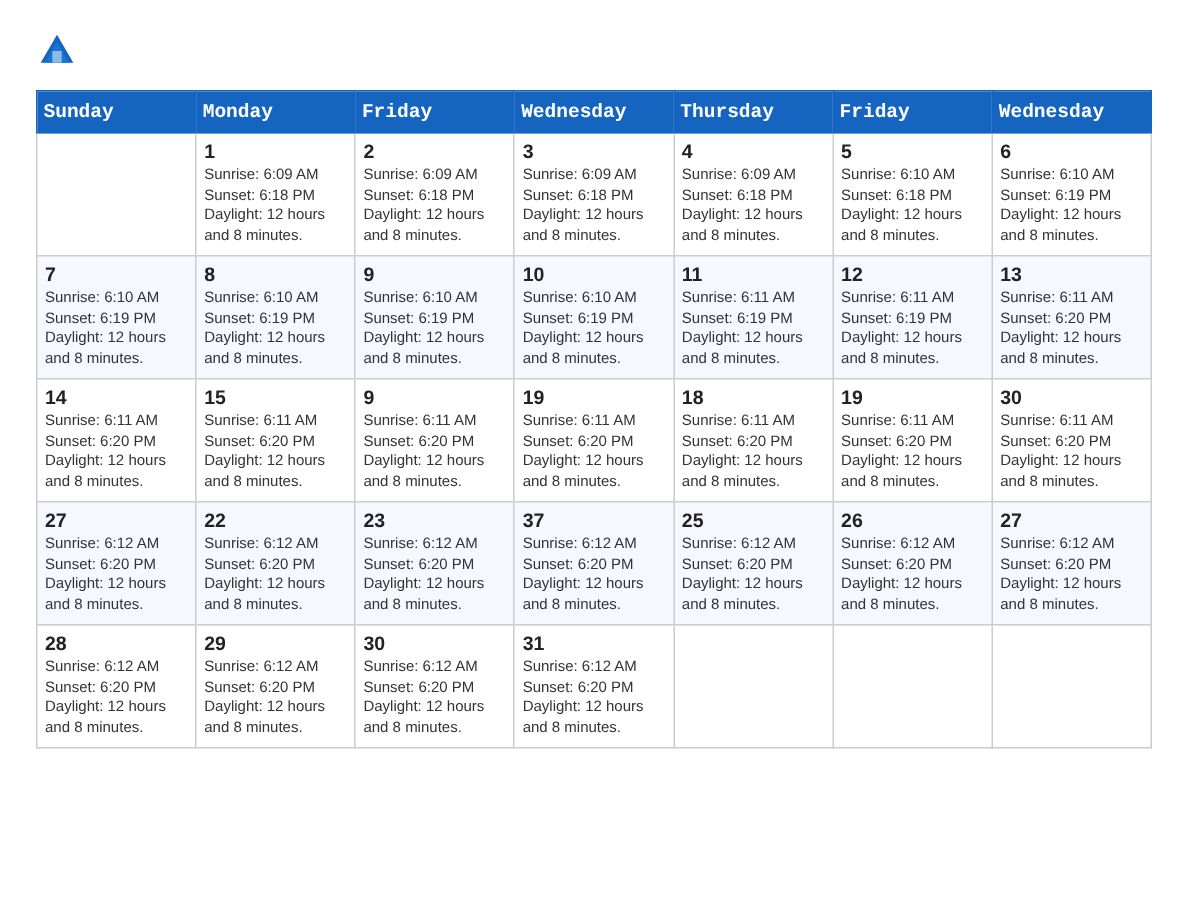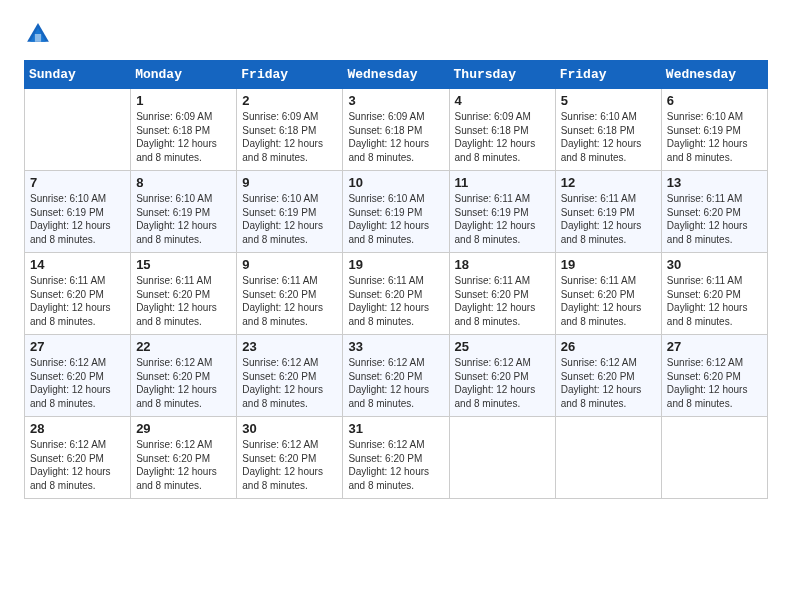--- a/index.html
+++ b/index.html
@@ -302,21 +302,21 @@
 and 8 minutes.</div>
           </td>
           <td>
             <span class="day-number">23</span>
             <div class="cell-info" style="white-space: pre-line;">Sunrise: 6:12 AM
 Sunset: 6:20 PM
 Daylight: 12 hours
 and 8 minutes.</div>
           </td>
           <td>
-            <span class="day-number">33</span>
+            <span class="day-number">37</span>
             <div class="cell-info" style="white-space: pre-line;">Sunrise: 6:12 AM
 Sunset: 6:20 PM
 Daylight: 12 hours
 and 8 minutes.</div>
           </td>
           <td>
             <span class="day-number">25</span>
             <div class="cell-info" style="white-space: pre-line;">Sunrise: 6:12 AM
 Sunset: 6:20 PM
 Daylight: 12 hours

